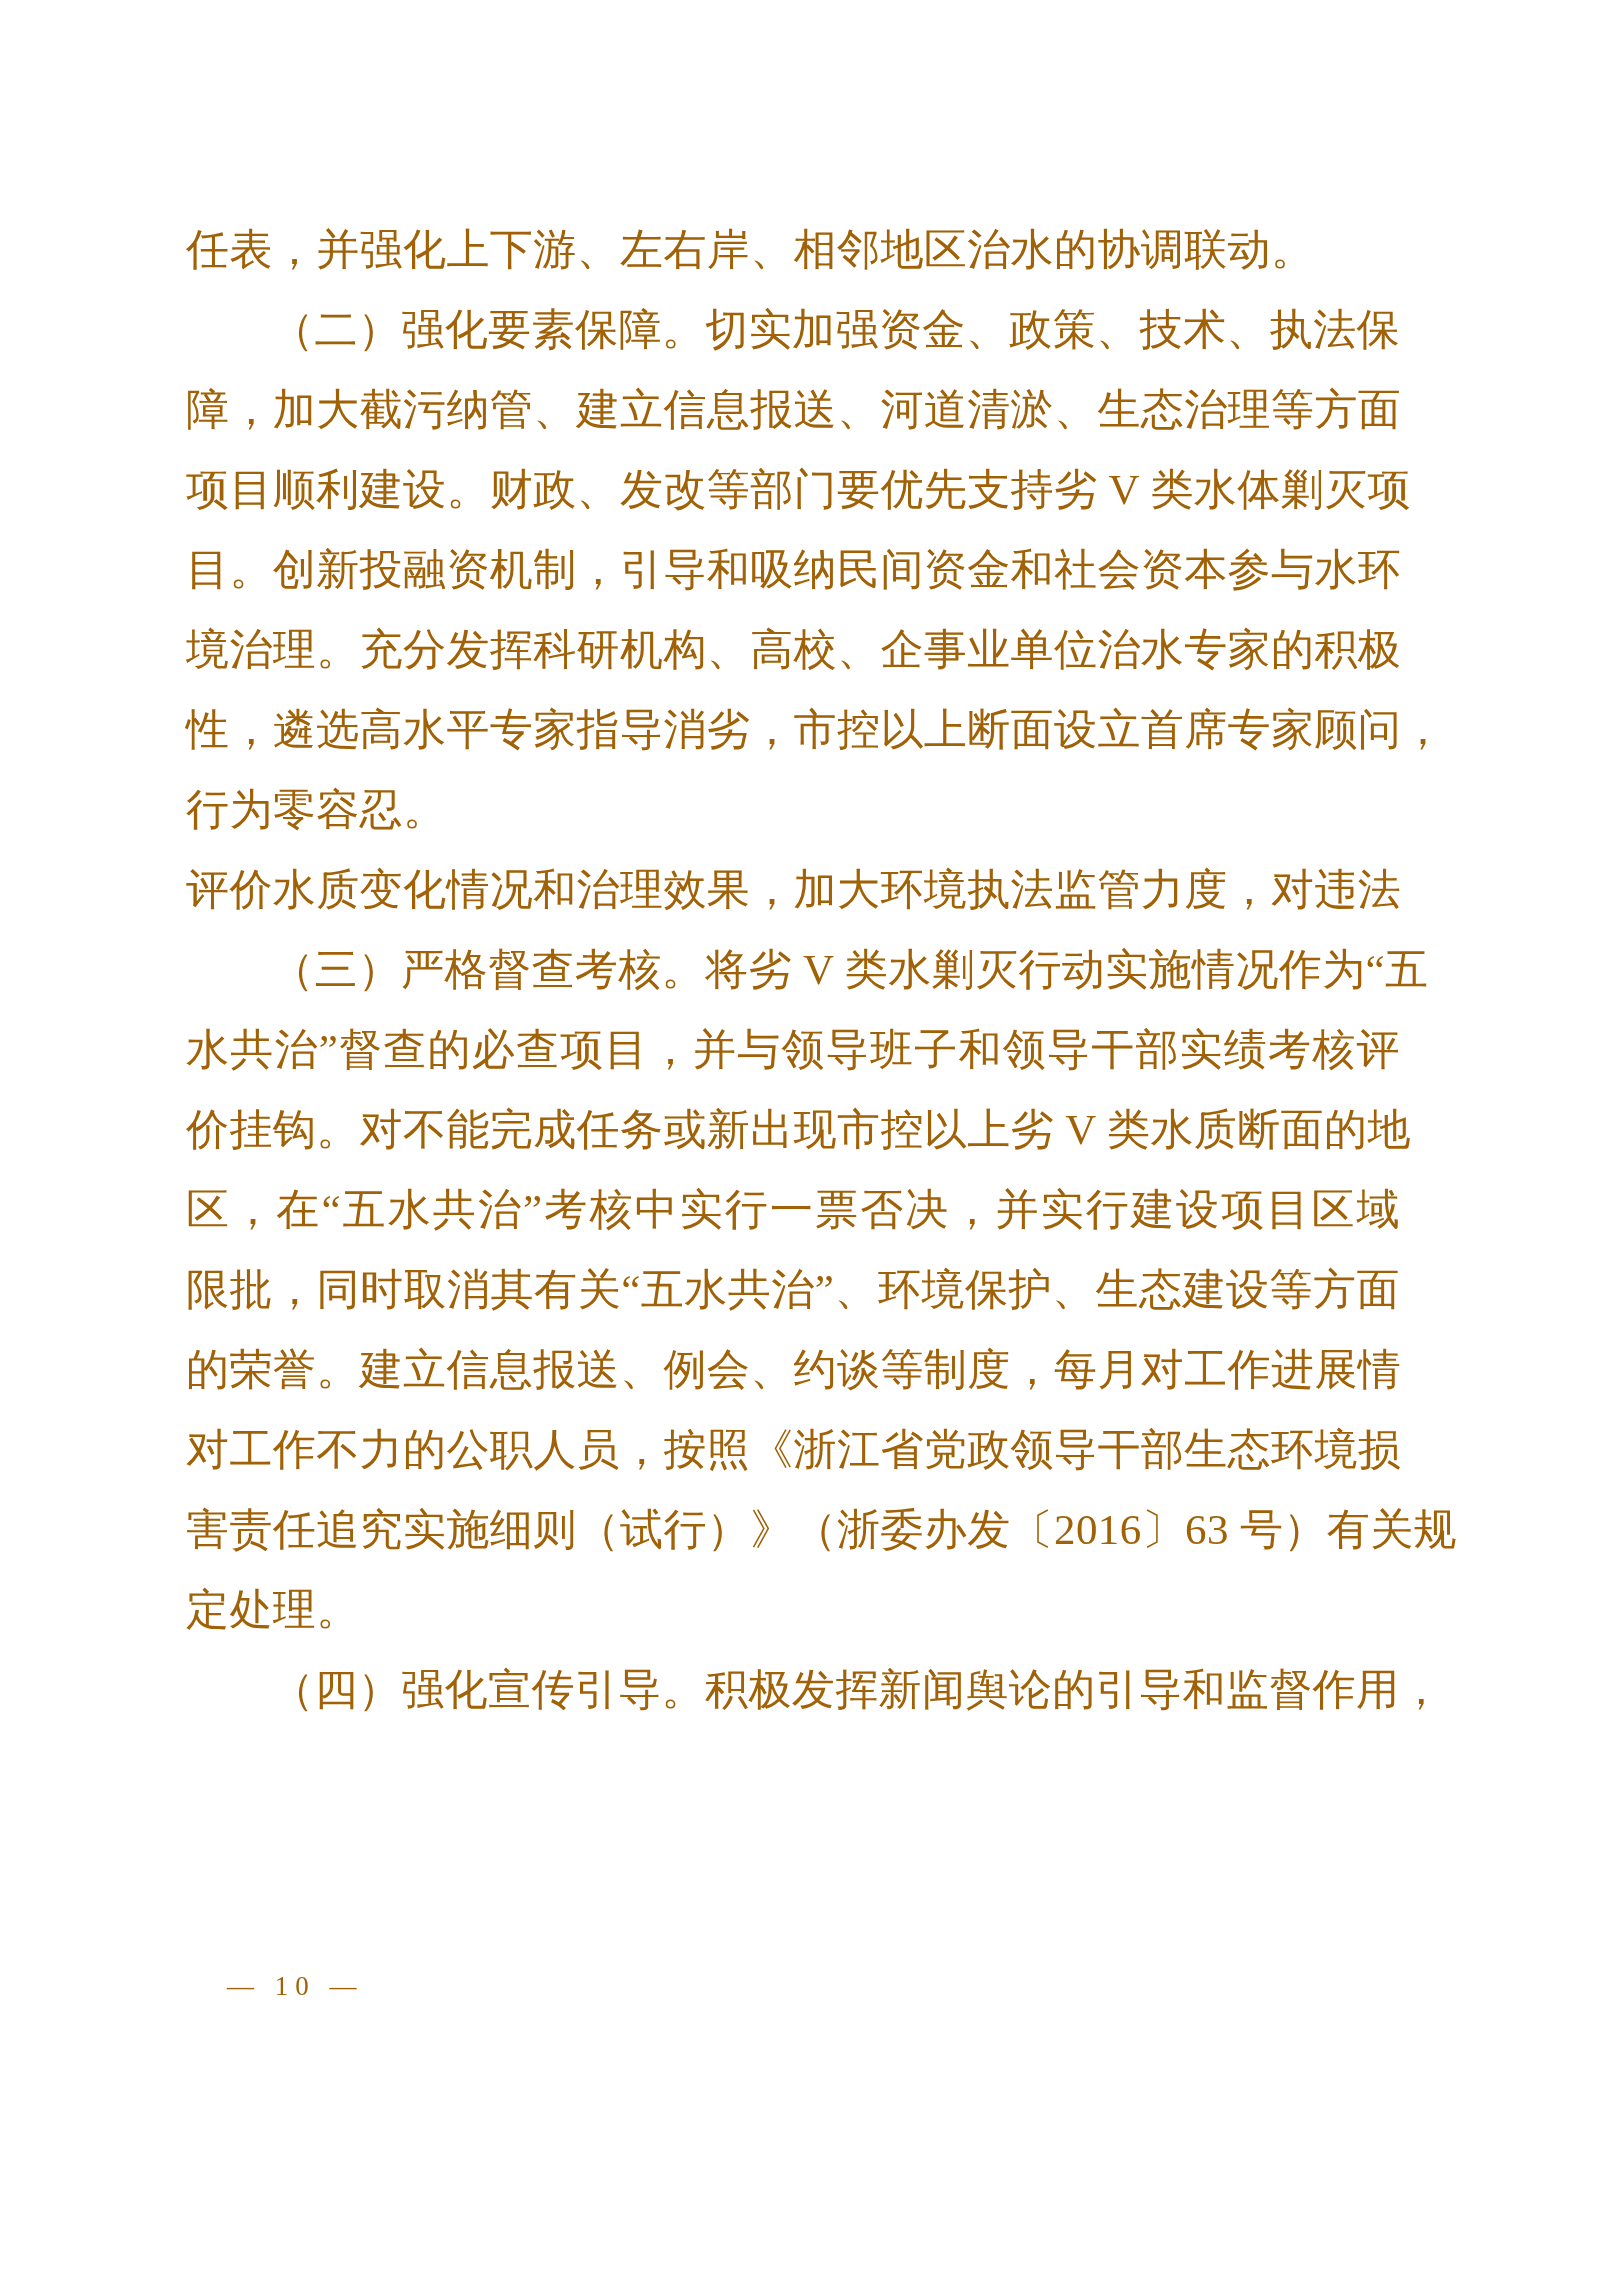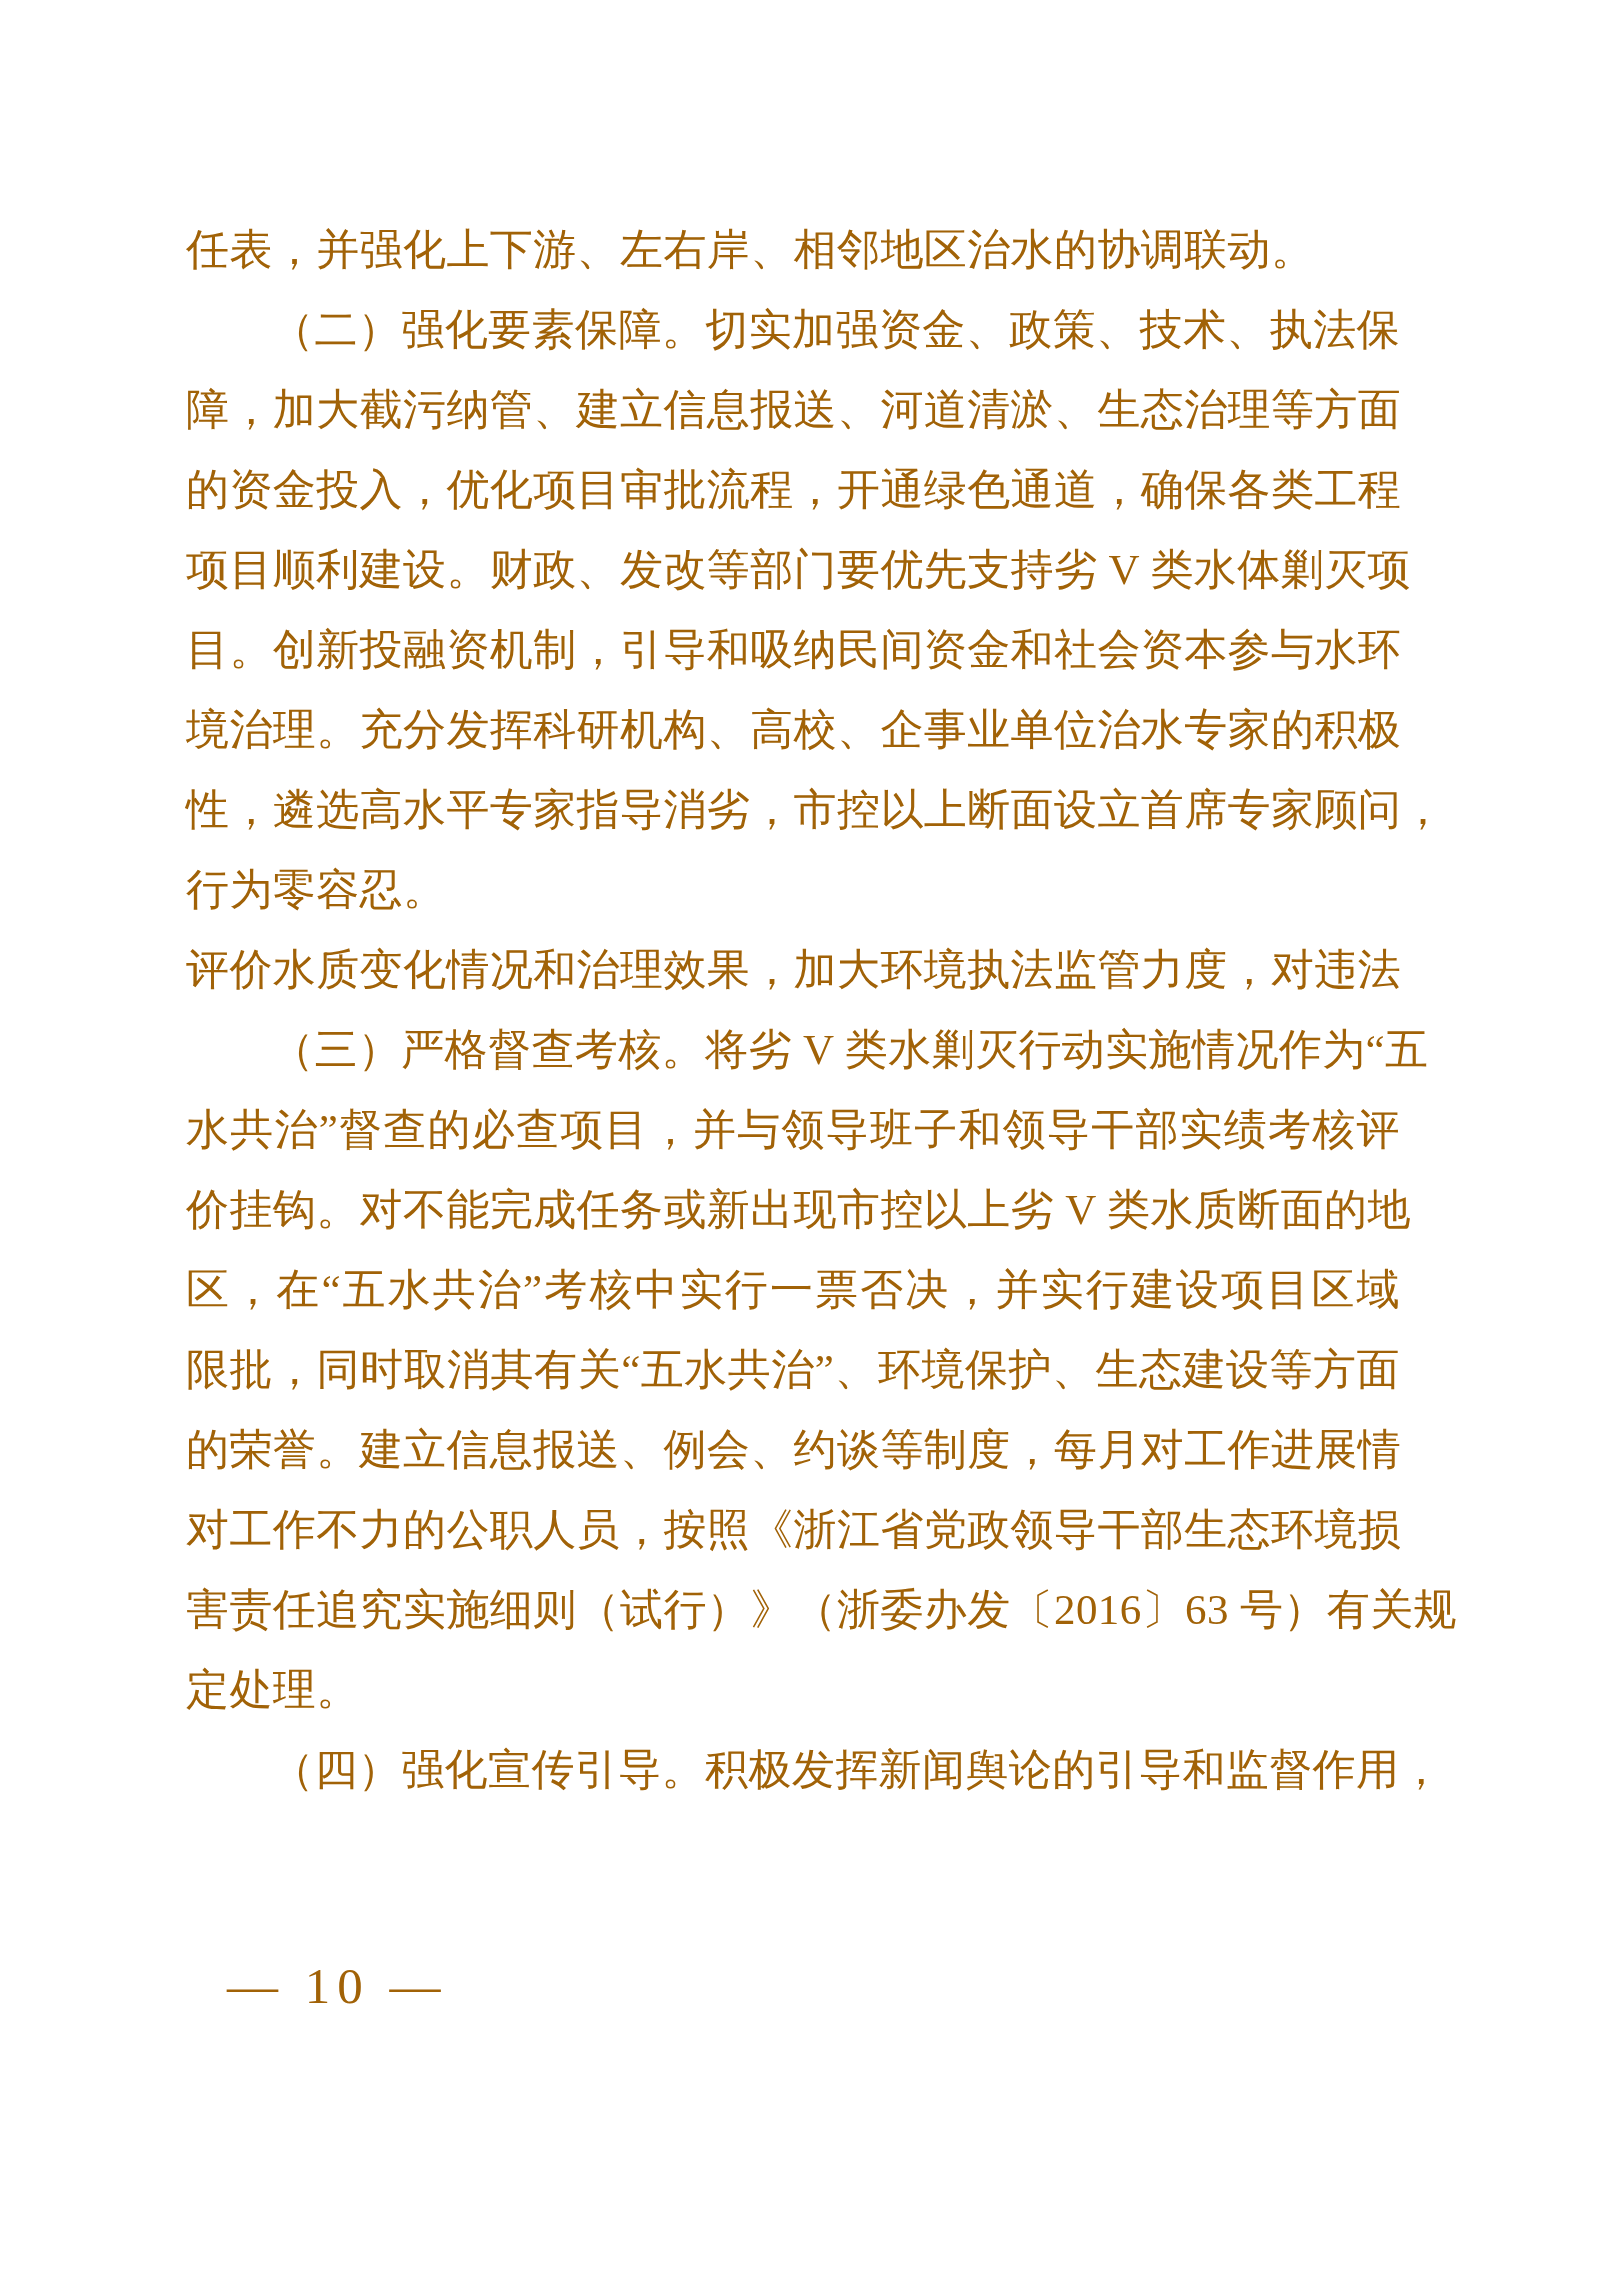--- a/index.html
+++ b/index.html
@@ -34,35 +34,34 @@
     text-align: justify;
     text-align-last: justify;
   }
   .line.indent {
     text-indent: 85px;
   }
   .footer {
     position: absolute;
     left: 227px;
     top: 1960px;
-    font-size: 51px;
+    font-size: 27px;
     line-height: 53px;
     letter-spacing: 7px;
     white-space: nowrap;
   }
 </style>
 </head>
 <body>
 
 <div class="page">
   <div class="textblock">
     <div class="line">任表，并强化上下游、左右岸、相邻地区治水的协调联动。</div>
     <div class="line full indent">（二）强化要素保障。切实加强资金、政策、技术、执法保</div>
     <div class="line full">障，加大截污纳管、建立信息报送、河道清淤、生态治理等方面</div>
-    <div class="line full">的资金投入，优化项目审批流程，开通绿色通道，确保各类工程</div>
     <div class="line full">项目顺利建设。财政、发改等部门要优先支持劣 V 类水体剿灭项</div>
     <div class="line full">目。创新投融资机制，引导和吸纳民间资金和社会资本参与水环</div>
     <div class="line full">境治理。充分发挥科研机构、高校、企事业单位治水专家的积极</div>
     <div class="line full">性，遴选高水平专家指导消劣，市控以上断面设立首席专家顾问，</div>
     <div class="line">行为零容忍。</div>
     <div class="line full">评价水质变化情况和治理效果，加大环境执法监管力度，对违法</div>
     <div class="line full indent">（三）严格督查考核。将劣 V 类水剿灭行动实施情况作为“五</div>
     <div class="line full">水共治”督查的必查项目，并与领导班子和领导干部实绩考核评</div>
     <div class="line full">价挂钩。对不能完成任务或新出现市控以上劣 V 类水质断面的地</div>
     <div class="line full">区，在“五水共治”考核中实行一票否决，并实行建设项目区域</div>

